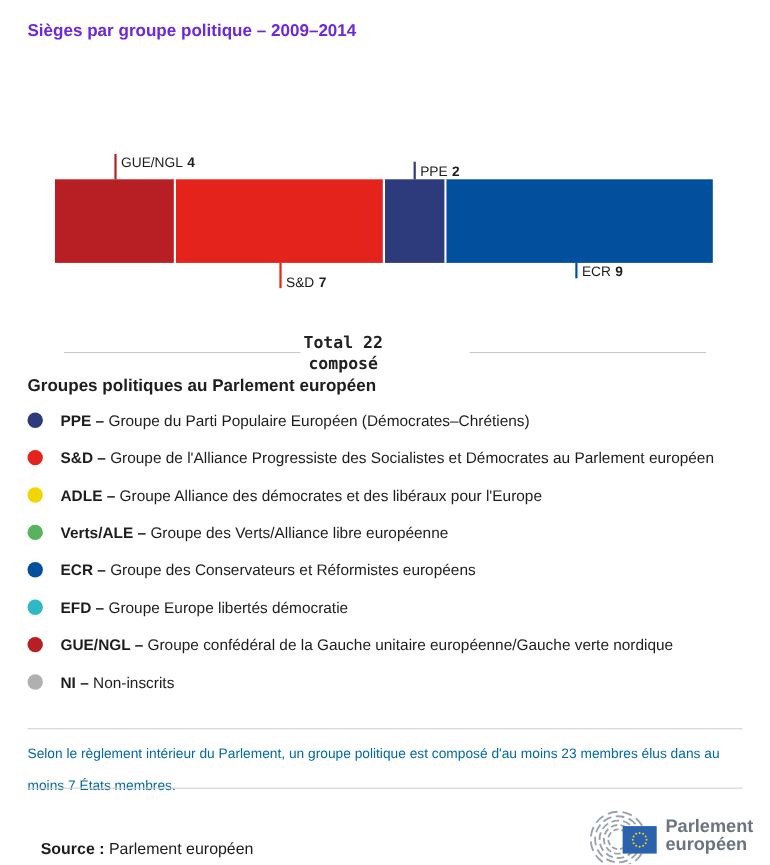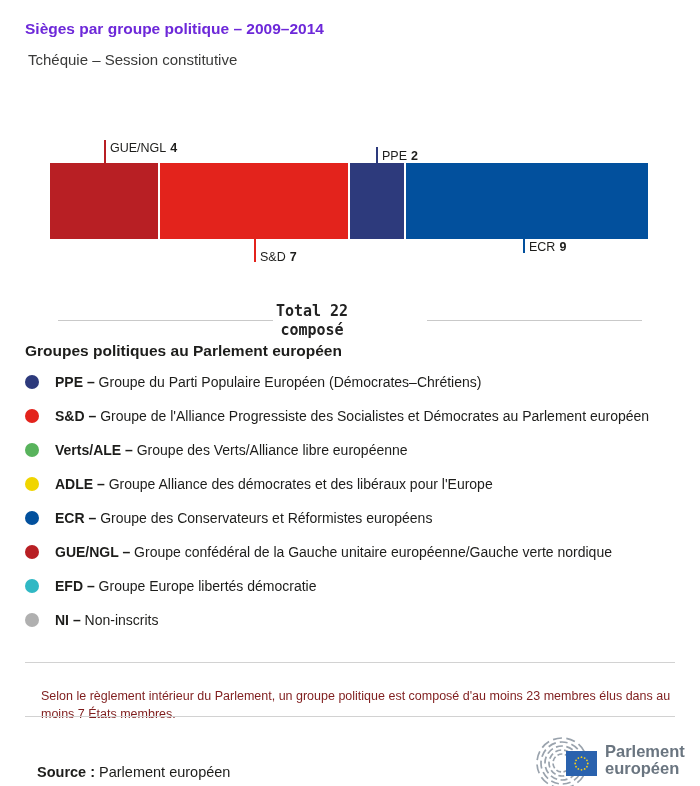--- a/index.html
+++ b/index.html
@@ -38,38 +38,37 @@
 
   
   .legend-heading{position:absolute;top:342px;left:25px;margin:0;font-size:15.5px;font-weight:700;color:#1d1d1b;}
   .legend-items{position:absolute;top:365px;left:25px;width:660px;}
   .legend-item{display:flex;align-items:center;height:34px;}
   .dot{width:14px;height:14px;border-radius:50%;margin-right:16px;flex:none;}
   .li-label{font-size:14px;color:#1d1d1b;}
   .li-abbr{font-weight:700;text-align:center;}
 
   .div1{position:absolute;top:662px;left:25px;width:650px;border-top:1px solid #d2d2d2;}
-  .note{position:absolute;top:671px;left:25px;width:638px;margin:16px;
-        font-size:12.5px;line-height:18px;color:#7f1d1d;}
+  .note{position:absolute;top:671px;left:25px;width:638px;margin:0;
+        font-size:12.5px;line-height:29px;color:#0369a1;}
   .div2{position:absolute;top:716px;left:25px;width:650px;border-top:1px solid #d2d2d2;}
 
   .source{position:absolute;top:752px;left:25px;margin:12px;font-size:14.5px;color:#1d1d1b;}
   .source b{font-weight:700;}
 
   .logo{position:absolute;top:722px;left:532px;display:flex;align-items:center;margin-top:12px;}
   .logo svg{width:66px;height:52px;display:block;}
   .logo-text{margin-left:7px;font-size:16.5px;font-weight:700;color:#6a7580;line-height:17px;}
 </style>
 </head>
 <body>
 
 <div class="page">
 
   <h1 class="title">Sièges par groupe politique – 2009–2014</h1>
-  <h2 class="subtitle">Tchéquie – Session constitutive</h2>
 
   <div class="bar">
     <div class="seg" style="background-color: rgb(184, 31, 36); flex-grow: 4;"></div>
     <div class="seg" style="background-color: rgb(227, 35, 28); flex-grow: 7;"></div>
     <div class="seg" style="background-color: rgb(45, 58, 124); flex-grow: 2;"></div>
     <div class="seg" style="background-color: rgb(2, 80, 157); flex-grow: 9;"></div>
   </div>
 
   <div class="tick tick-gue" style="background-color: rgb(184, 31, 36);"></div>
   <div class="co-label lab-gue"><span>GUE/NGL</span><span class="co-val">4</span></div>
@@ -96,38 +95,38 @@
   <div class="legend-items">
     <div class="legend-item">
       <span class="dot" style="background-color: rgb(45, 58, 124);"></span>
       <span class="li-label"><span class="li-abbr">PPE –</span> <span>Groupe du Parti Populaire Européen (Démocrates–Chrétiens)</span></span>
     </div>
     <div class="legend-item">
       <span class="dot" style="background-color: rgb(227, 35, 28);"></span>
       <span class="li-label"><span class="li-abbr">S&amp;D –</span> <span>Groupe de l'Alliance Progressiste des Socialistes et Démocrates au Parlement européen</span></span>
     </div>
     <div class="legend-item">
+      <span class="dot" style="background-color: rgb(240, 213, 0);"></span>
+      <span class="li-label"><span class="li-abbr">ADLE –</span> <span>Groupe Alliance des démocrates et des libéraux pour l'Europe</span></span>
+    </div>
+    <div class="legend-item">
       <span class="dot" style="background-color: rgb(88, 179, 92);"></span>
       <span class="li-label"><span class="li-abbr">Verts/ALE –</span> <span>Groupe des Verts/Alliance libre européenne</span></span>
-    </div>
-    <div class="legend-item">
-      <span class="dot" style="background-color: rgb(240, 213, 0);"></span>
-      <span class="li-label"><span class="li-abbr">ADLE –</span> <span>Groupe Alliance des démocrates et des libéraux pour l'Europe</span></span>
     </div>
     <div class="legend-item">
       <span class="dot" style="background-color: rgb(2, 80, 157);"></span>
       <span class="li-label"><span class="li-abbr">ECR –</span> <span>Groupe des Conservateurs et Réformistes européens</span></span>
     </div>
     <div class="legend-item">
+      <span class="dot" style="background-color: rgb(48, 184, 196);"></span>
+      <span class="li-label"><span class="li-abbr">EFD –</span> <span>Groupe Europe libertés démocratie</span></span>
+    </div>
+    <div class="legend-item">
       <span class="dot" style="background-color: rgb(184, 31, 36);"></span>
       <span class="li-label"><span class="li-abbr">GUE/NGL –</span> <span>Groupe confédéral de la Gauche unitaire européenne/Gauche verte nordique</span></span>
-    </div>
-    <div class="legend-item">
-      <span class="dot" style="background-color: rgb(48, 184, 196);"></span>
-      <span class="li-label"><span class="li-abbr">EFD –</span> <span>Groupe Europe libertés démocratie</span></span>
     </div>
     <div class="legend-item">
       <span class="dot" style="background-color: rgb(176, 176, 176);"></span>
       <span class="li-label"><span class="li-abbr">NI –</span> <span>Non-inscrits</span></span>
     </div>
   </div>
 
   <div class="div1"></div>
   <p class="note">Selon le règlement intérieur du Parlement, un groupe politique est composé d'au moins 23 membres élus dans au moins 7 États membres.</p>
   <div class="div2"></div>

